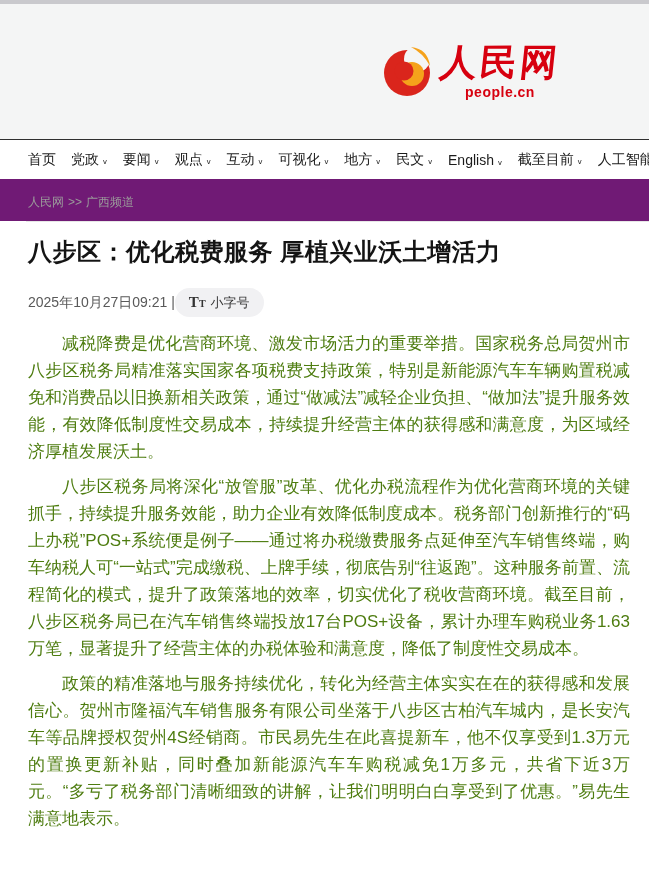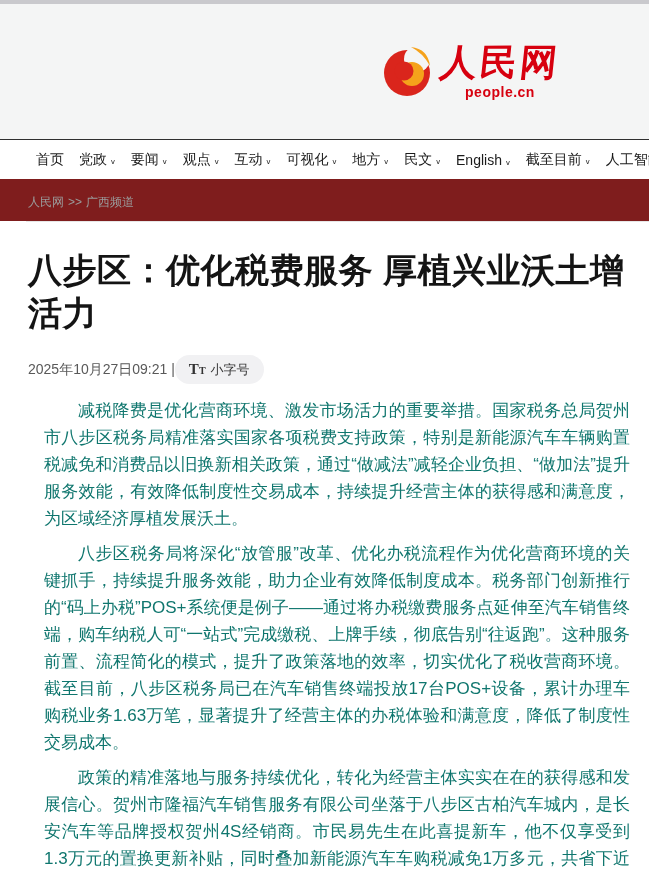--- a/index.html
+++ b/index.html
@@ -14,60 +14,60 @@
   .logo { position: absolute; left: 383px; top: 36px; display: flex; align-items: flex-start; gap: 7px; cursor: pointer; }
   .logo-text { display: flex; flex-direction: column; align-items: center; padding-top: 4px; }
   .logo-cn {
     font-size: 37px; font-weight: bold; color: #d7000f; line-height: 1;
     letter-spacing: 3px; transform: skewX(-6deg); white-space: nowrap;
   }
   .logo-en { font-size: 14px; font-weight: bold; color: #d7000f; margin-top: 3px; letter-spacing: 0.5px; }
 
   .main-nav {
     border-top: 1px solid #2f2f2f; background: #ffffff; height: 40px;
-    display: flex; align-items: center; padding-left: 36px;
+    display: flex; align-items: center; padding-left: 28px;
     overflow: hidden; white-space: nowrap;
   }
   .nav-item {
     flex: none; display: inline-flex; align-items: baseline;
     font-size: 14px; color: #1b1b1b; margin-right: 15px; cursor: pointer;
   }
   .chev { font-size: 8px; color: #333; margin-left: 3px; transform: scaleY(0.85); display: inline-block; }
 
   .crumb-strip {
-    background: #7f1d1d; height: 42px; padding: 15px 6px 0 28px;
+    background: #701a75; height: 42px; padding: 15px 6px 0 28px;
     font-size: 12px; color: #9b9b9b;
   }
   .crumb-strip a { color: #9b9b9b; text-decoration: none; cursor: pointer; }
   .crumb-sep { margin: 0 4px; }
 
   .content {
     margin-left: 26px; padding: 0 19px 10px 2px;
     border-top: 1px solid #e7e7e7; background: #ffffff;
   }
   .article-title {
-    margin: 27px 0 0 0; font-size: 34px; font-weight: 600; color: #141414;
+    margin: 15px 0 0 0; font-size: 24px; font-weight: 600; color: #141414;
     letter-spacing: 0.5px; line-height: 1.25;
   }
   .meta-row { margin-top: 21px; display: flex; justify-content: flex-start; align-items: center; }
   .article-date { font-size: 14px; color: #595959; }
   .font-btn {
     background: #f1f1f3; border: none; border-radius: 15px; height: 29px;
     padding: 0 14px; font-size: 13px; color: #333; cursor: pointer;
     display: inline-flex; align-items: center; gap: 5px;
     font-family: "Liberation Sans", "DejaVu Sans", sans-serif;
   }
   .tt { font-family: "Liberation Serif", "DejaVu Serif", serif; display: inline-flex; align-items: baseline; }
   .tt .t1 { font-size: 15px; font-weight: bold; }
   .tt .t2 { font-size: 10px; font-weight: bold; }
 
   .article-body { margin-top: 13px; }
   .article-body p {
-    font-size: 17px; line-height: 27px; color: #0f766e;
-    text-indent: 2em; margin: 0 0 8px 16px; text-align: justify;
+    font-size: 17px; line-height: 27px; color: #4d7c0f;
+    text-indent: 2em; margin: 0 0 8px 0; text-align: justify;
   }
 </style>
 </head>
 <body>
 
 <div class="top-bar"></div>
 
 <header class="site-header">
   <div class="logo">
     <svg width="50" height="60" viewBox="0 0 50 60">

